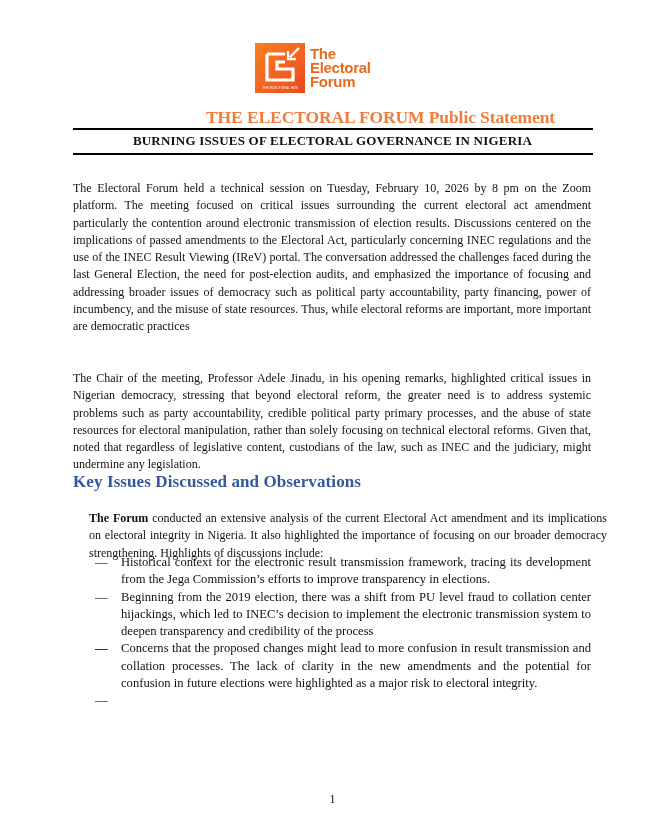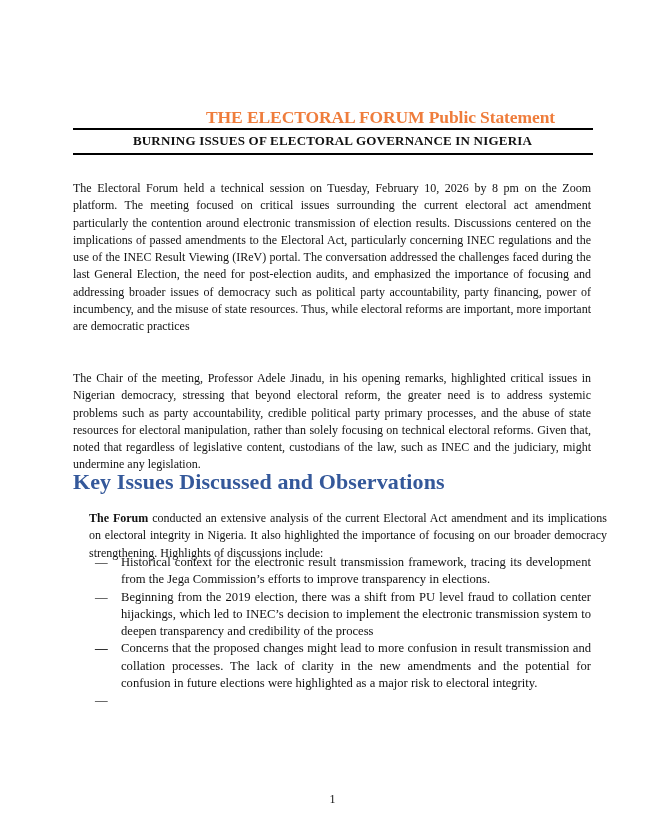--- a/index.html
+++ b/index.html
@@ -107,21 +107,21 @@
       line-height: 17.3px;
       text-align: justify;
       color: #111111;
     }
     .para.p1 { top: 180px; }
     .para.p2 { top: 370px; }
     .heading {
       position: absolute;
       left: 73px;
       top: 470px;
-      font-size: 22px;
+      font-size: 17px;
       font-weight: bold;
       color: #34589a;
       line-height: 24px;
       letter-spacing: 0.1px;
     }
     .para.p3 { top: 494px; }
     .para.p3 b { font-weight: bold; }
 
     
     .bullets {
@@ -156,20 +156,37 @@
       text-align: center;
       font-size: 12px;
       color: #111111;
     }
   </style>
 </head>
 <body>
 
 <div class="page">
 
+  <div class="logo">
+    <div class="logo-mark">
+      <svg width="50" height="50" viewBox="0 0 50 50">
+
+        <path d="M12 11 H30 M12 11 V37 H38 V26 H22 V19 H30" fill="none" stroke="#ffffff" stroke-width="3.2" stroke-linejoin="miter"></path>
+
+        <path d="M44 5 L35 14" stroke="#ffffff" stroke-width="2.4" fill="none"></path>
+        <path d="M33 8 V16 H41" stroke="#ffffff" stroke-width="2.4" fill="none"></path>
+      </svg>
+      <div class="logo-hub">THE ELECTORAL HUB</div>
+    </div>
+    <div class="logo-text">
+      <div>The</div>
+      <div>Electoral</div>
+      <div>Forum</div>
+    </div>
+  </div>
 
   <div class="title-main">THE ELECTORAL FORUM Public Statement</div>
   <div class="rule top"></div>
   <div class="title-sub">BURNING ISSUES OF ELECTORAL GOVERNANCE IN NIGERIA</div>
   <div class="rule bottom"></div>
 
   <p class="para p1" style="margin:0">The Electoral Forum held a technical session on Tuesday, February 10, 2026 by 8 pm on the Zoom platform. The meeting focused on critical issues surrounding the current electoral act amendment particularly the contention around electronic transmission of election results. Discussions centered on the implications of passed amendments to the Electoral Act, particularly concerning INEC regulations and the use of the INEC Result Viewing (IReV) portal. The conversation addressed the challenges faced during the last General Election, the need for post-election audits, and emphasized the importance of focusing and addressing broader issues of democracy such as political party accountability, party financing, power of incumbency, and the misuse of state resources. Thus, while electoral reforms are important, more important are democratic practices</p>
 
   <p class="para p2" style="margin:0">The Chair of the meeting, Professor Adele Jinadu, in his opening remarks, highlighted critical issues in Nigerian democracy, stressing that beyond electoral reform, the greater need is to address systemic problems such as party accountability, credible political party primary processes, and the abuse of state resources for electoral manipulation, rather than solely focusing on technical electoral reforms. Given that, noted that regardless of legislative content, custodians of the law, such as INEC and the judiciary, might undermine any legislation.</p>
 

